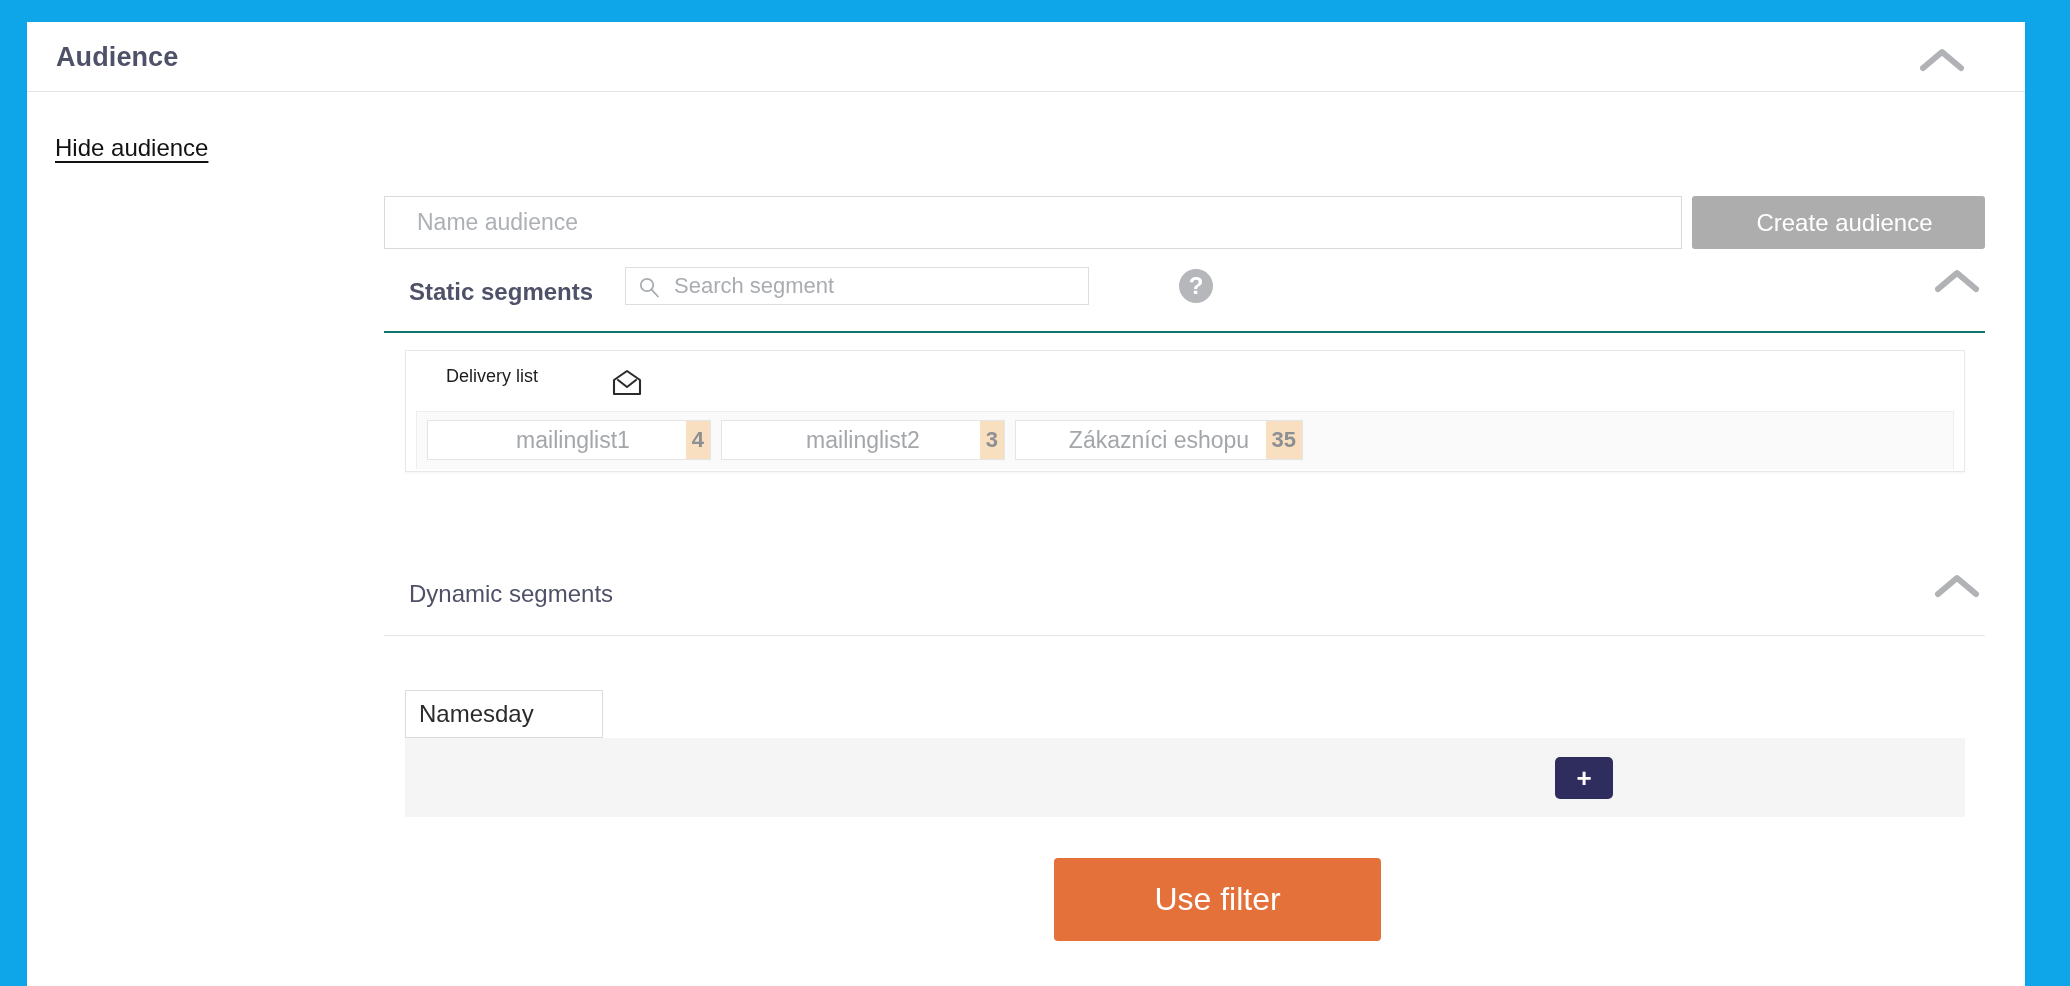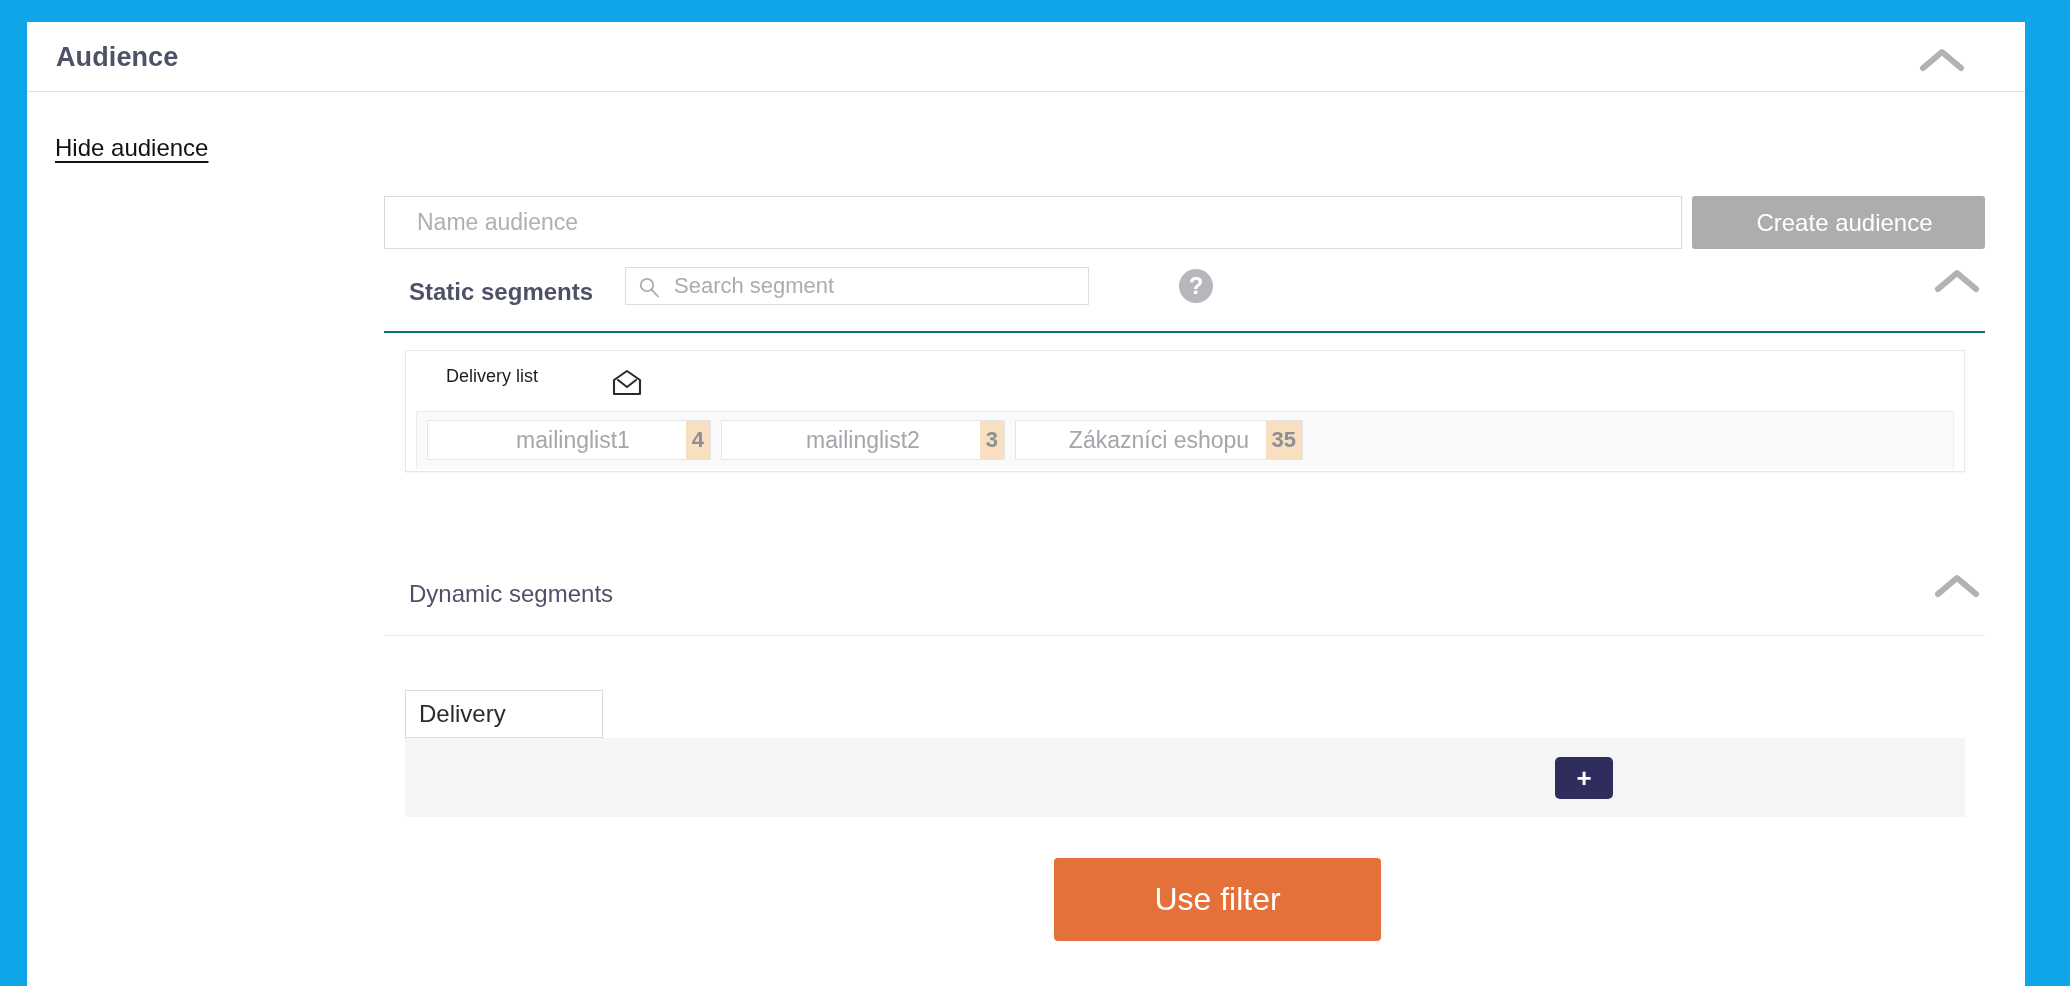--- a/index.html
+++ b/index.html
@@ -444,21 +444,21 @@
         <div class="dyn-label">Dynamic segments</div>
         <div class="dyn-chevron">
           <svg class="chev" width="46" height="28" viewBox="0 0 46 28" aria-hidden="true">
             <polyline points="4,22 23,6 42,22" fill="none" stroke="#b0b2b5" stroke-width="6" stroke-linecap="round" stroke-linejoin="round"></polyline>
           </svg>
         </div>
       </div>
 
       <div class="tabstrip">
         <div class="tab">
-          <span class="tab-label">Delivery</span>
+          <span class="tab-label">Namesday</span>
         </div>
       </div>
 
       <div class="filter-panel">
         <button class="plus-btn">+</button>
       </div>
 
       <button class="use-filter">Use filter</button>
 
     </div>

